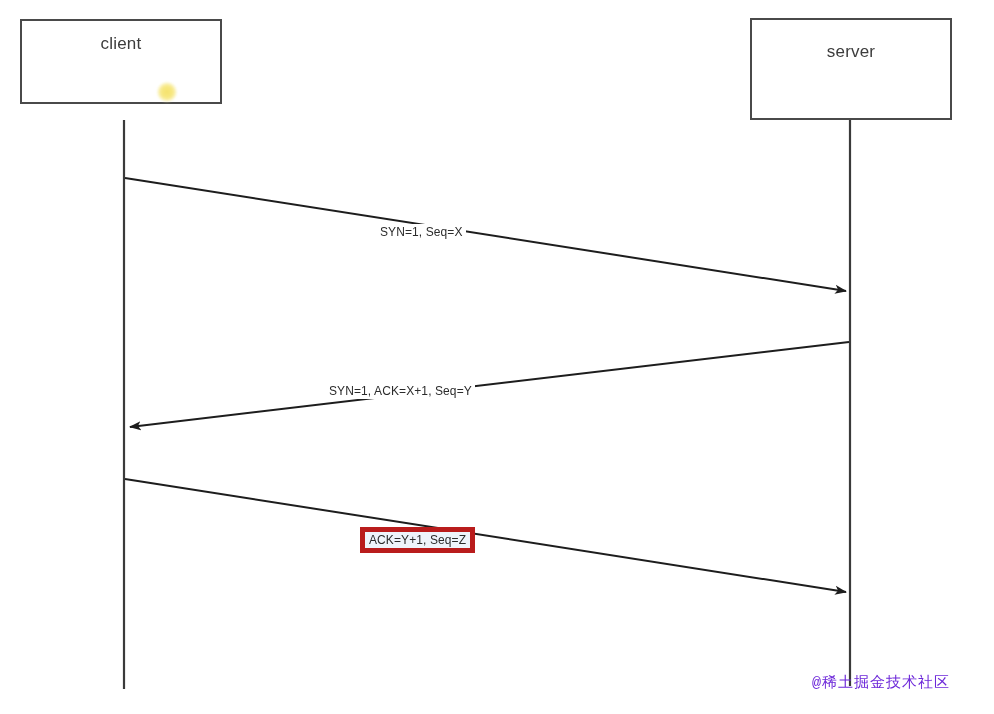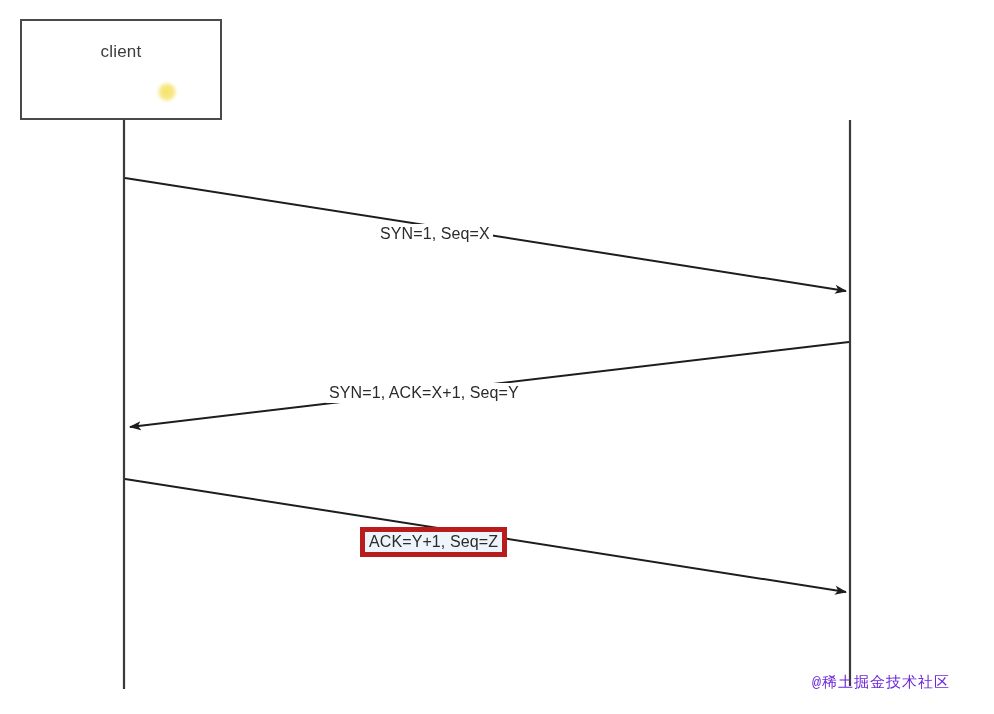--- a/index.html
+++ b/index.html
@@ -36,40 +36,40 @@
   .node-label {
     font-family: "Liberation Sans", sans-serif;
     font-size: 17px;
     color: #3c3c3c;
     letter-spacing: 0.2px;
   }
   #client-box {
     left: 20px;
     top: 19px;
     width: 202px;
-    height: 101px;
+    height: 85px;
   }
   #client-box .node-label {
     position: relative;
     top: -18px;
   }
   #server-box {
     left: 750px;
     top: 18px;
     width: 202px;
     height: 102px;
   }
   #server-box .node-label {
     position: relative;
     top: -17px;
   }
   .msg-label {
     position: absolute;
     font-family: "Liberation Sans", sans-serif;
-    font-size: 16px;
+    font-size: 12px;
     color: #2b2b2b;
     background: #ffffff;
     white-space: nowrap;
     letter-spacing: 0.1px;
     padding: 1px 3px;
   }
   #msg-label-1 {
     left: 377px;
     top: 224px;
   }
@@ -128,20 +128,23 @@
 
     <line x1="849" y1="342" x2="130" y2="427" stroke="#1d1d1d" stroke-width="2" marker-end="url(#arrow-left)"></line>
 
     <line x1="125" y1="479" x2="846" y2="592" stroke="#1d1d1d" stroke-width="2" marker-end="url(#arrow-right)"></line>
   </svg>
 
   <div id="client-box" class="node-box">
     <span class="node-label">client</span>
   </div>
 
+  <div id="server-box" class="node-box">
+    <span class="node-label">server</span>
+  </div>
 
   <div id="highlight-dot"></div>
 
   <div id="msg-label-1" class="msg-label">SYN=1, Seq=X</div>
 
   <div id="msg-label-2" class="msg-label">SYN=1, ACK=X+1, Seq=Y</div>
 
   <div id="msg-label-3" class="msg-label">ACK=Y+1, Seq=Z</div>
 
   <div id="watermark">@稀土掘金技术社区</div>

